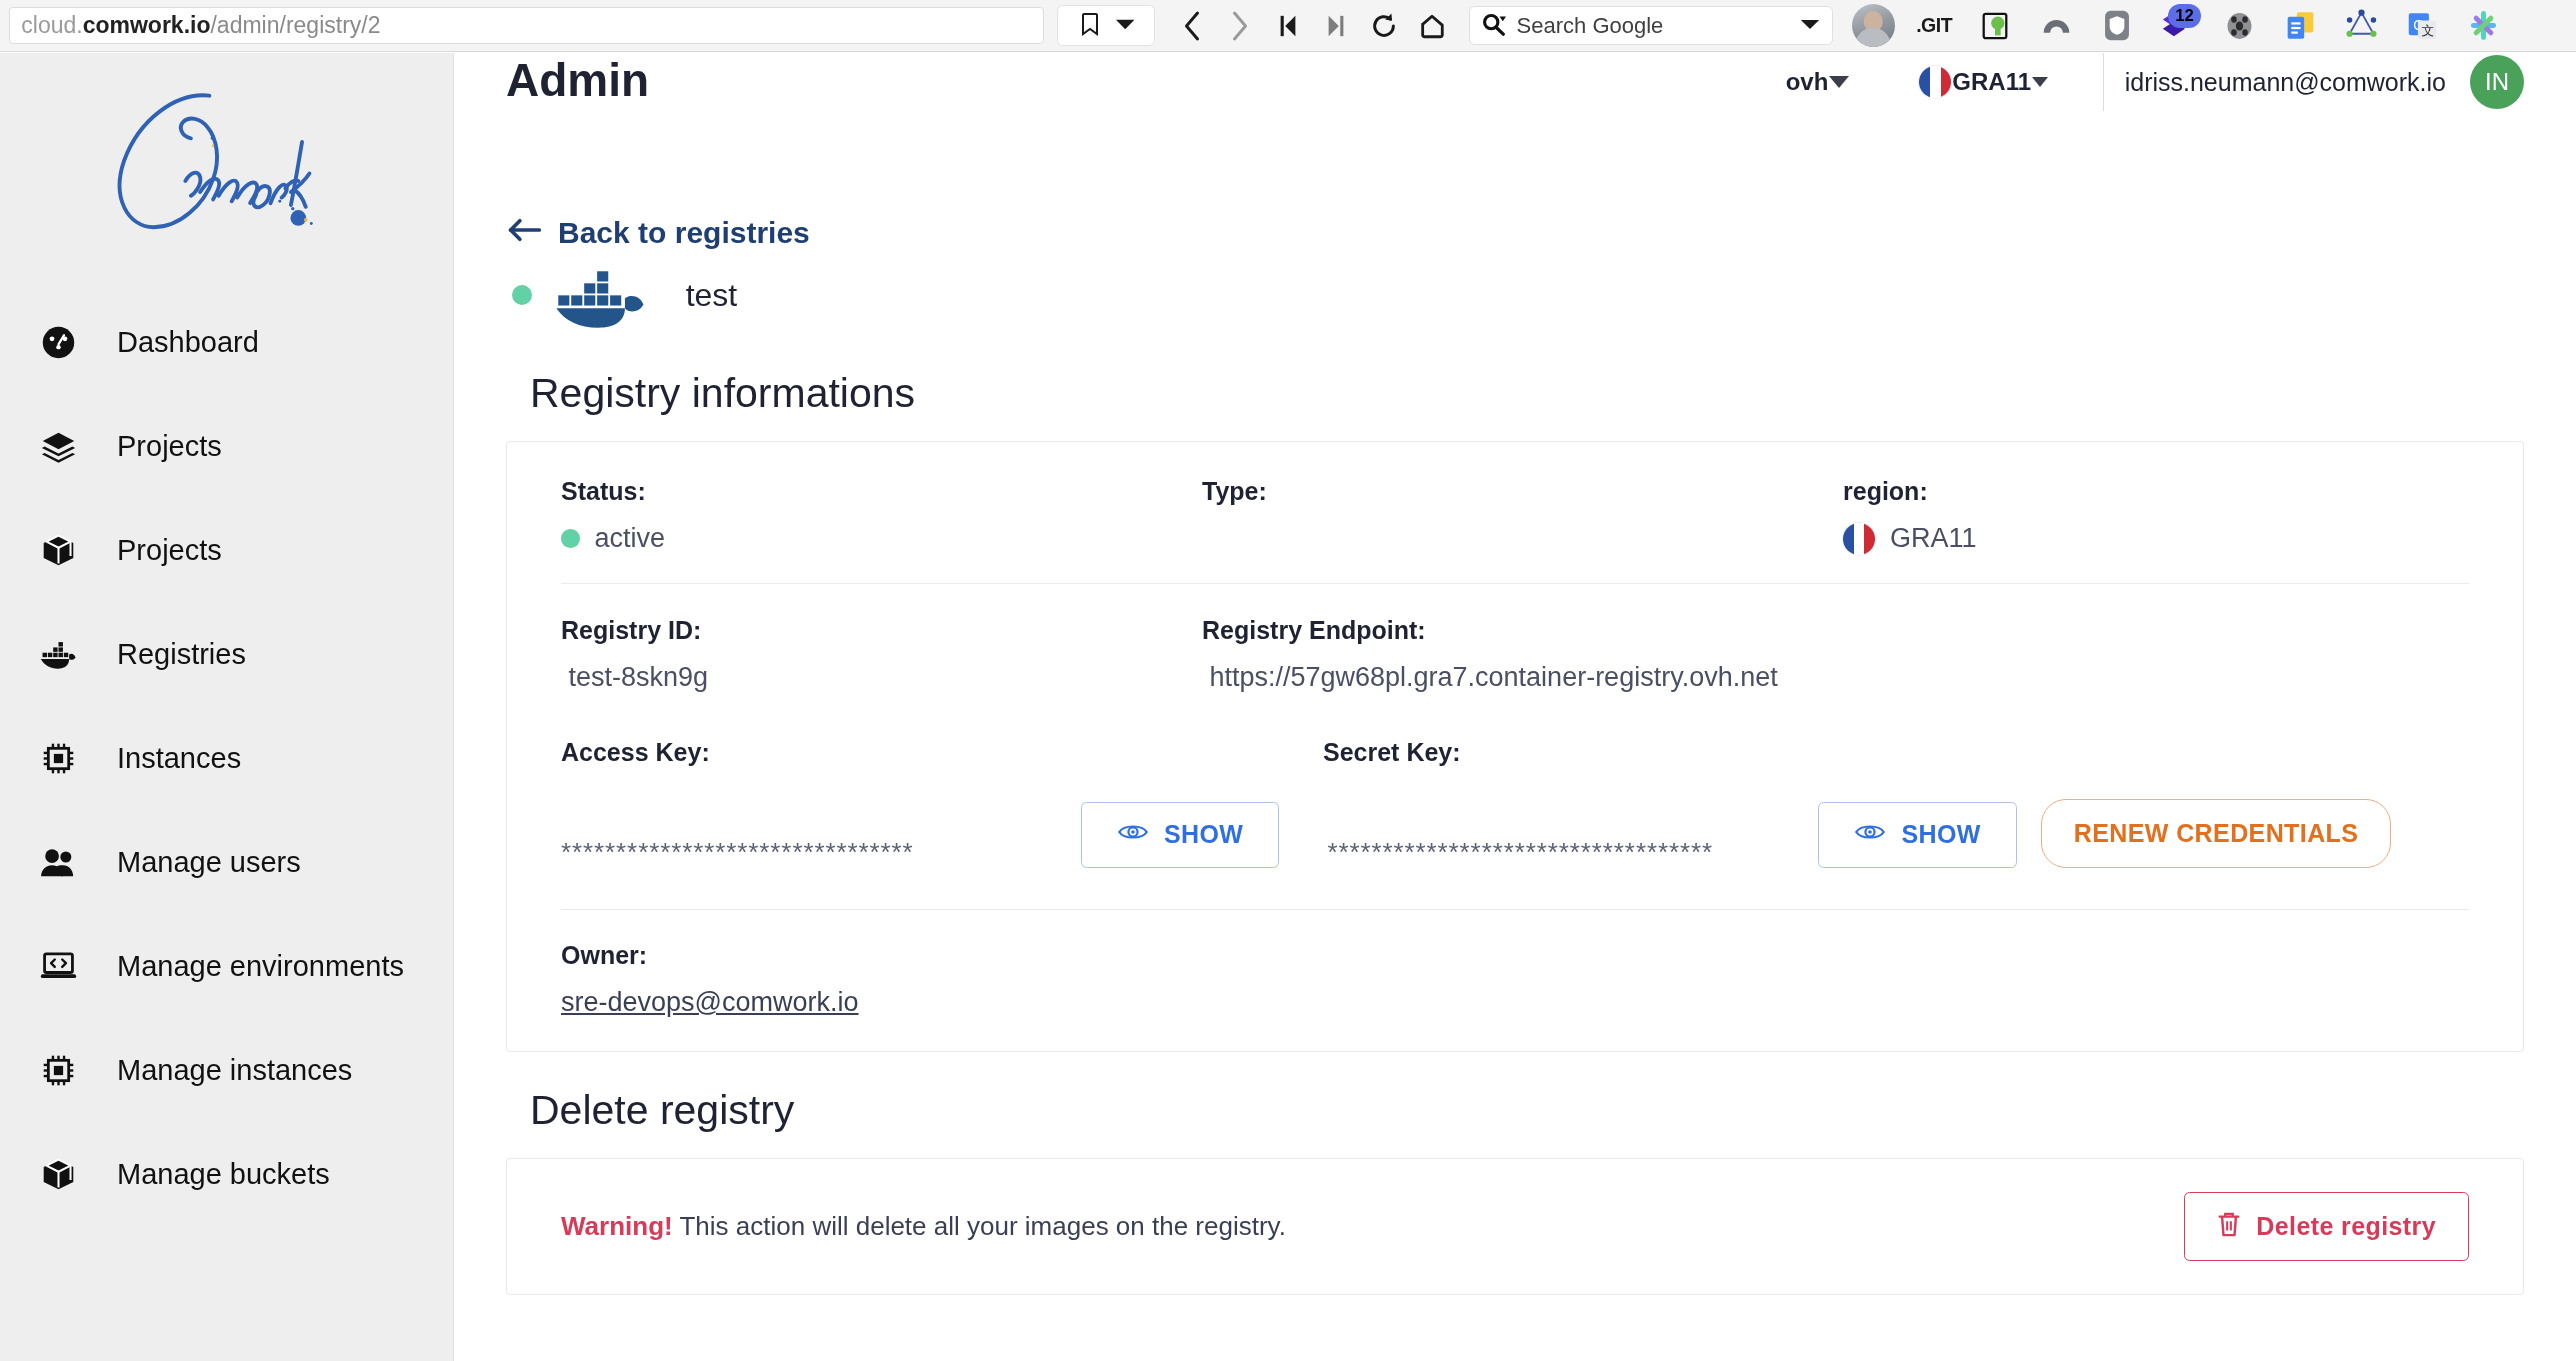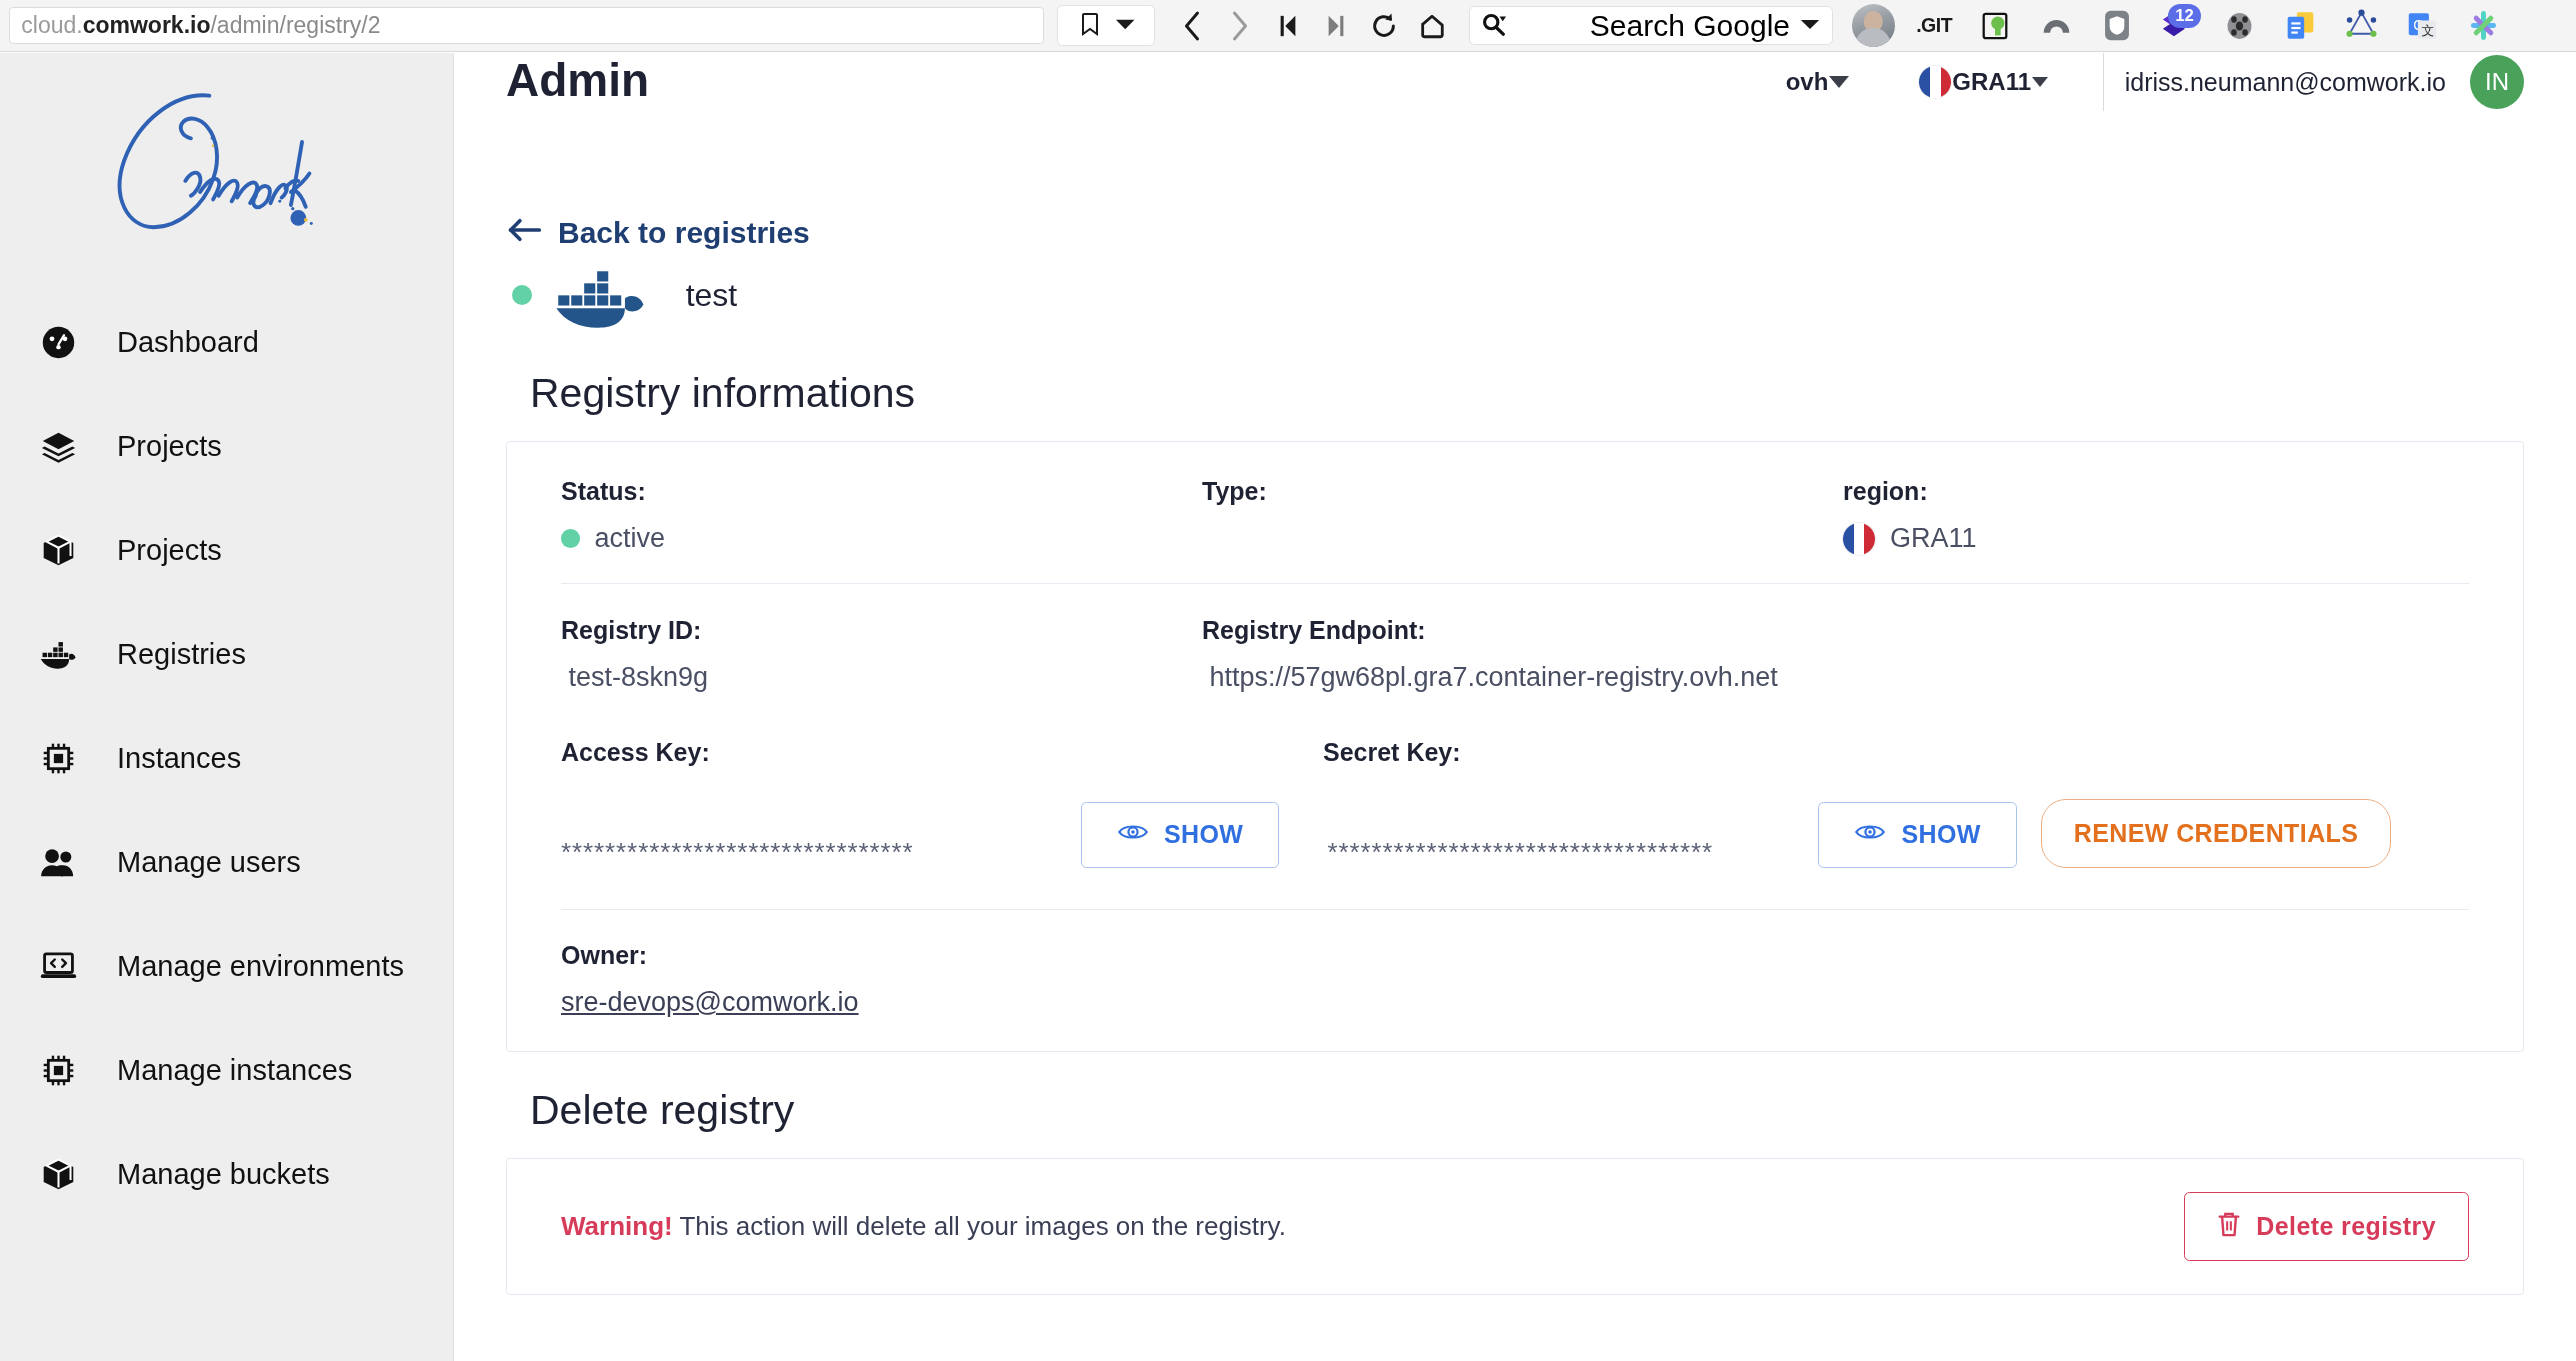--- a/index.html
+++ b/index.html
@@ -47,21 +47,21 @@
   }
   .search-box {
     width: 364px; height: 39px;
     background: #ffffff;
     border: 0.9px solid #e0e0e0;
     border-radius: 5.6px;
     margin-left: 13px;
     display: flex; align-items: center;
     padding: 0 11px; gap: 9.3px;
   }
-  .search-box .sb-ph { font-size: 30px; color: #000000; flex: 1; text-align: right; }
+  .search-box .sb-ph { font-size: 22px; color: #404040; flex: 1; }
   .ext-icons { display: flex; align-items: center; gap: 0px; margin-left: 9.3px; }
   .ext-btn { width: 61px; height: 46px; display: flex; align-items: center; justify-content: center; position: relative; }
   .avatar-img {
     width: 43px; height: 43px; border-radius: 50%;
     background: linear-gradient(160deg,#bfc4c8 0%, #9aa0a6 40%, #6f7680 100%);
     position: relative; overflow: hidden;
   }
   .avatar-img::before {
     content:""; position:absolute; left:50%; top:7.4px;
     transform:translateX(-50%);
@@ -70,21 +70,21 @@
   }
   .avatar-img::after {
     content:""; position:absolute; left:50%; bottom:0;
     transform:translateX(-50%);
     width:35px; height:18.6px; border-radius:16.7px 16.7px 0 0;
     background:#b9bcc0;
   }
   .git-label { font-size: 19.5px; font-weight: 700; color: #1a1a1a; letter-spacing: -0.5px; }
   .badge-12 {
     position: absolute; top: 1.9px; right: 7.4px;
-    background: #5b6ee8; color: #ffffff;
+    background: #5b6ee8; color: #000000;
     font-size: 16.7px; font-weight: 700;
     border-radius: 928px; padding: 1.9px 7.4px;
     line-height: 1.2;
   }
 
   
   .app { position: absolute; top: 53px; left: 0; width: 2576px; height: 1308px; }
 
   .sidebar {
     position: absolute; left: 0; top: 0;

